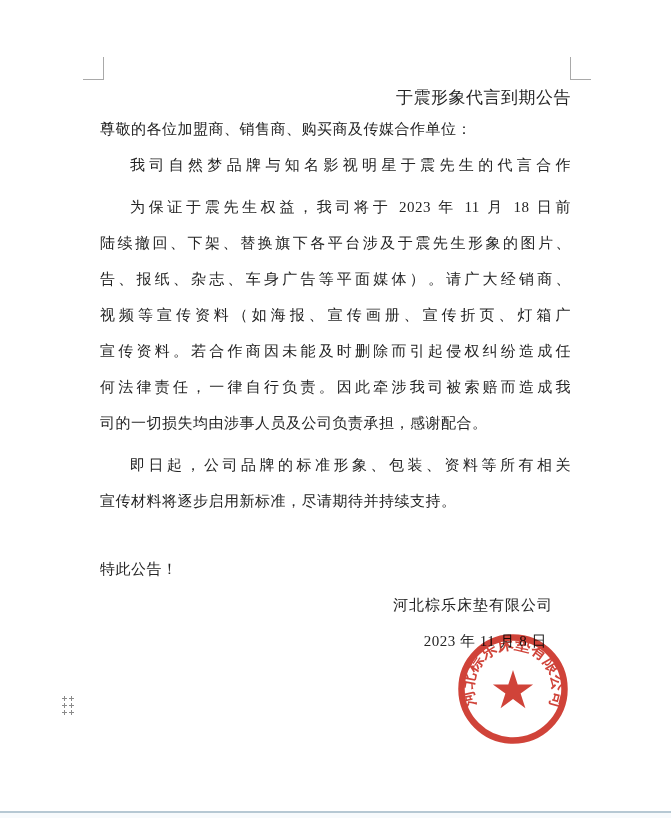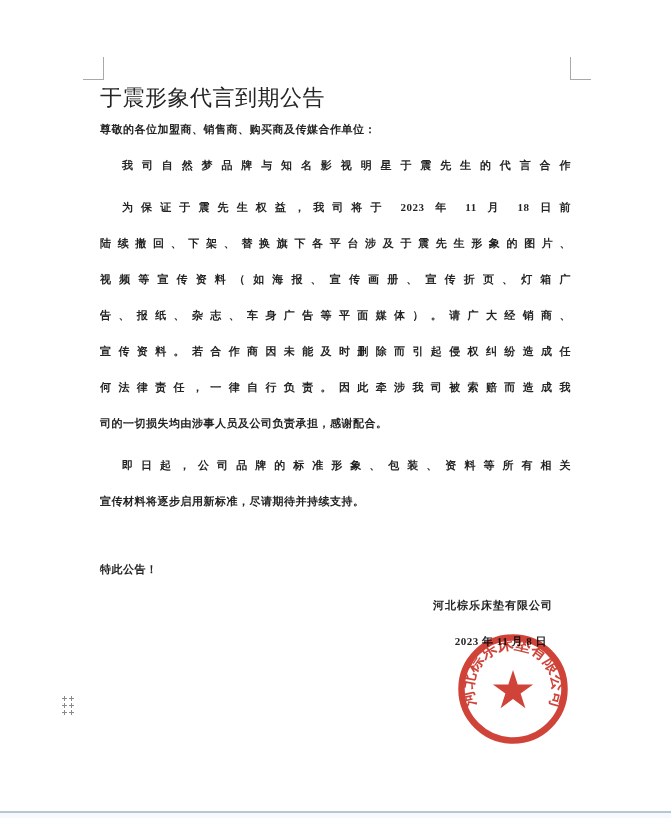--- a/index.html
+++ b/index.html
@@ -17,34 +17,33 @@
   .mark-tl { left: 83px; top: 57px; border-right: 1px solid #a9a9a9; border-bottom: 1px solid #a9a9a9; }
   .mark-tr { left: 570px; top: 57px; border-left: 1px solid #a9a9a9; border-bottom: 1px solid #a9a9a9; }
 
   
   .doc {
     position: absolute;
     left: 100px; top: 84px;
     width: 471px;
   }
   .doc-title {
-    font-size: 22px;
+    font-size: 17px;
     line-height: 27px;
     height: 27px;
-    text-align: left;
+    text-align: right;
     letter-spacing: 0.5px;
     white-space: nowrap;
   }
   .line {
-    font-size: 11px;
+    font-size: 15px;
     line-height: 36px;
     height: 36px;
     white-space: nowrap;
     letter-spacing: 0.5px;
-    font-weight: bold;
   }
   .line.justify {
     white-space: normal;
     overflow: hidden;
     text-align: justify;
     text-align-last: justify;
     text-justify: inter-character;
   }
   .line.indent { text-indent: 2em; }
   .line.gap-sm { margin-top: 6px; }
@@ -101,22 +100,22 @@
 <div class="mark mark-tl"></div>
 <div class="mark mark-tr"></div>
 
 <div class="doc">
   <div class="doc-title">于震形象代言到期公告</div>
   <div>
       <div class="line">尊敬的各位加盟商、销售商、购买商及传媒合作单位：</div>
       <div class="line indent justify">我司自然梦品牌与知名影视明星于震先生的代言合作</div>
       <div class="line indent justify gap-sm">为保证于震先生权益，我司将于 2023 年 11 月 18 日前</div>
       <div class="line justify">陆续撤回、下架、替换旗下各平台涉及于震先生形象的图片、</div>
+      <div class="line justify">告、报纸、杂志、车身广告等平面媒体）。请广大经销商、</div>
       <div class="line justify">视频等宣传资料（如海报、宣传画册、宣传折页、灯箱广</div>
-      <div class="line justify">告、报纸、杂志、车身广告等平面媒体）。请广大经销商、</div>
       <div class="line justify">宣传资料。若合作商因未能及时删除而引起侵权纠纷造成任</div>
       <div class="line justify">何法律责任，一律自行负责。因此牵涉我司被索赔而造成我</div>
       <div class="line">司的一切损失均由涉事人员及公司负责承担，感谢配合。</div>
       <div class="line indent justify gap-sm">即日起，公司品牌的标准形象、包装、资料等所有相关</div>
       <div class="line">宣传材料将逐步启用新标准，尽请期待并持续支持。</div>
       <div class="line gap-lg">特此公告！</div>
       <div class="line company">河北棕乐床垫有限公司</div>
       <div class="line date">2023 年 11 月 8 日</div>
     </div>
 </div>

